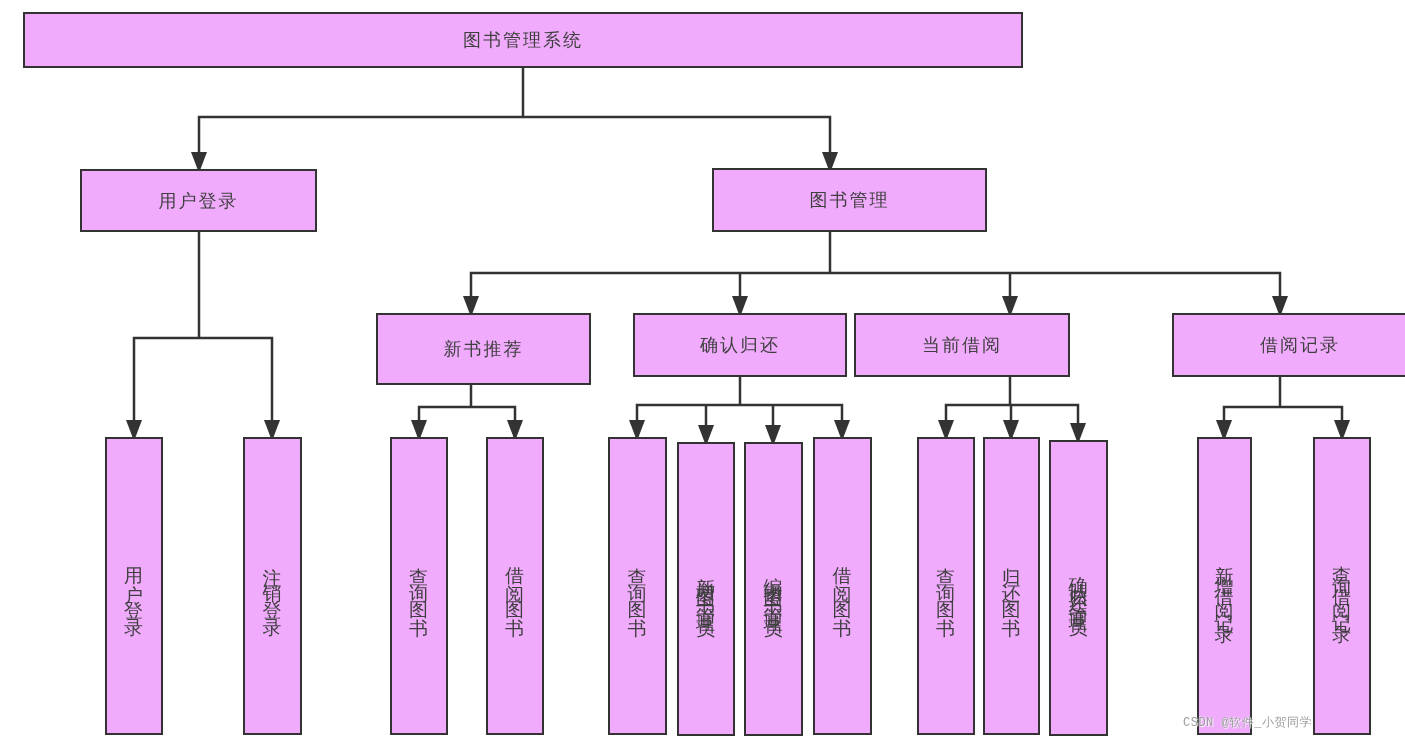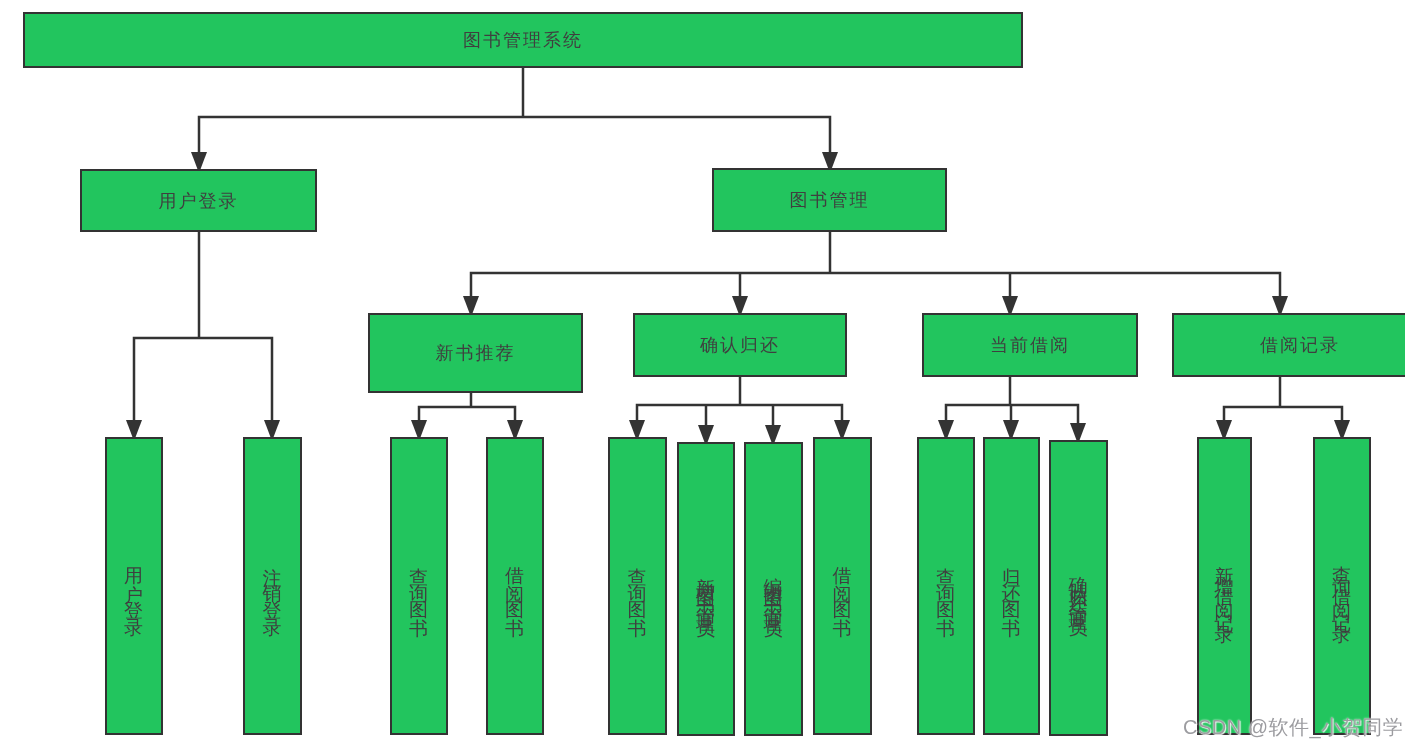--- a/index.html
+++ b/index.html
@@ -4,38 +4,39 @@
 <style>
   html,body{margin:0;padding:0;background:#ffffff;}
   #canvas{
     position:relative;width:1405px;height:747px;background:#ffffff;overflow:hidden;
     font-family:"Liberation Sans","DejaVu Sans",sans-serif;
   }
   #edges{position:absolute;left:0;top:0;width:1405px;height:747px;z-index:1;}
   #edges path{stroke:#333333;stroke-width:2.5;fill:none;}
   #edges polygon{fill:#333333;stroke:none;}
   .hnode,.vnode{
-    position:absolute;box-sizing:border-box;background:#22c55e;border:2.5px solid #333333;
+    position:absolute;box-sizing:border-box;background:#f0abfc;border:2.5px solid #333333;
     display:flex;align-items:center;justify-content:center;z-index:2;
   }
   .hnode.thin{border-width:2px;}
   .hnode .lbl{
     font-size:18px;color:#3f3f3f;letter-spacing:2px;white-space:nowrap;
   }
   .vnode .vlbl{
     writing-mode:vertical-rl;text-orientation:mixed;line-height:1;
     font-size:19px;color:#3f3f3f;white-space:nowrap;
   }
   .ls-wide{letter-spacing:17px;}
   .ls-mid{letter-spacing:12px;}
   .ls-tight{letter-spacing:6px;}
   #watermark{
     position:absolute;left:1183px;top:714px;z-index:5;
-    font-size:20px;color:#9c9ca0;letter-spacing:0.5px;white-space:nowrap;
+    font-size:12px;color:#9c9ca0;letter-spacing:0.5px;white-space:nowrap;
     text-shadow:0 0 2px #ffffff,1px 1px 1px rgba(255,255,255,0.85);
+    font-family:Liberation Mono, monospace;
   }
 </style>
 </head>
 <body>
 
 <div id="canvas">
 
   <svg id="edges" viewBox="0 0 1405 747" xmlns="http://www.w3.org/2000/svg">
 
     <g>
@@ -98,31 +99,31 @@
     </g>
   </svg>
 
   <div class="hnode thin" style="left:23px;top:12px;width:1000px;height:56px">
     <span class="lbl">图书管理系统</span>
   </div>
 
   <div class="hnode" style="left:80px;top:169px;width:237px;height:63px">
     <span class="lbl">用户登录</span>
   </div>
-  <div class="hnode" style="left:712px;top:168px;width:235px;height:64px">
+  <div class="hnode" style="left:712px;top:168px;width:275px;height:64px">
     <span class="lbl">图书管理</span>
   </div>
 
-  <div class="hnode" style="left:368px;top:313px;width:215px;height:80px">
+  <div class="hnode" style="left:376px;top:313px;width:215px;height:72px">
     <span class="lbl">新书推荐</span>
   </div>
   <div class="hnode" style="left:633px;top:313px;width:214px;height:64px">
     <span class="lbl">确认归还</span>
   </div>
-  <div class="hnode" style="left:922px;top:313px;width:216px;height:64px">
+  <div class="hnode" style="left:854px;top:313px;width:216px;height:64px">
     <span class="lbl">当前借阅</span>
   </div>
   <div class="hnode" style="left:1172px;top:313px;width:256px;height:64px">
     <span class="lbl">借阅记录</span>
   </div>
 
   <div class="vnode" style="left:105px;top:437px;width:58px;height:298px">
     <span class="vlbl ls-wide">用户登录</span>
   </div>
   <div class="vnode" style="left:243px;top:437px;width:59px;height:298px">

